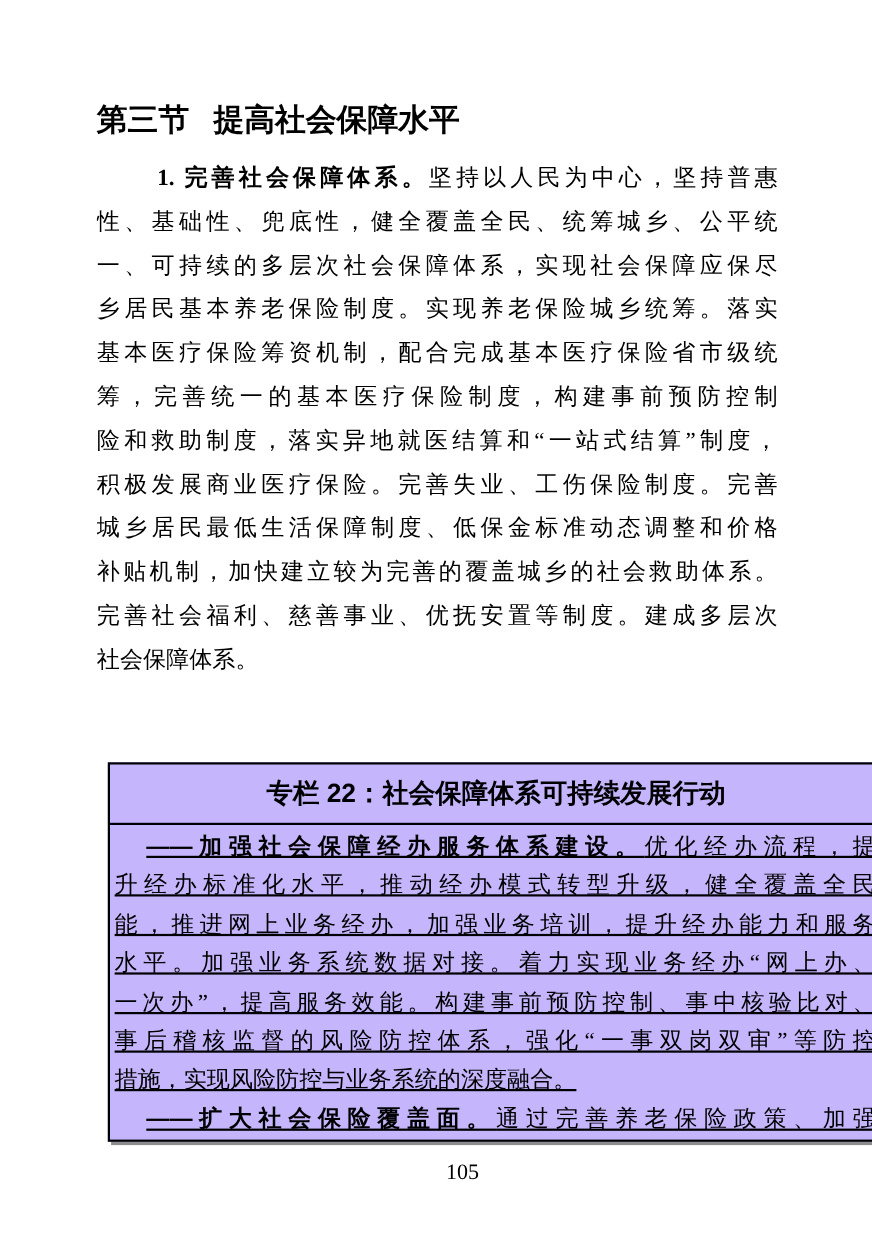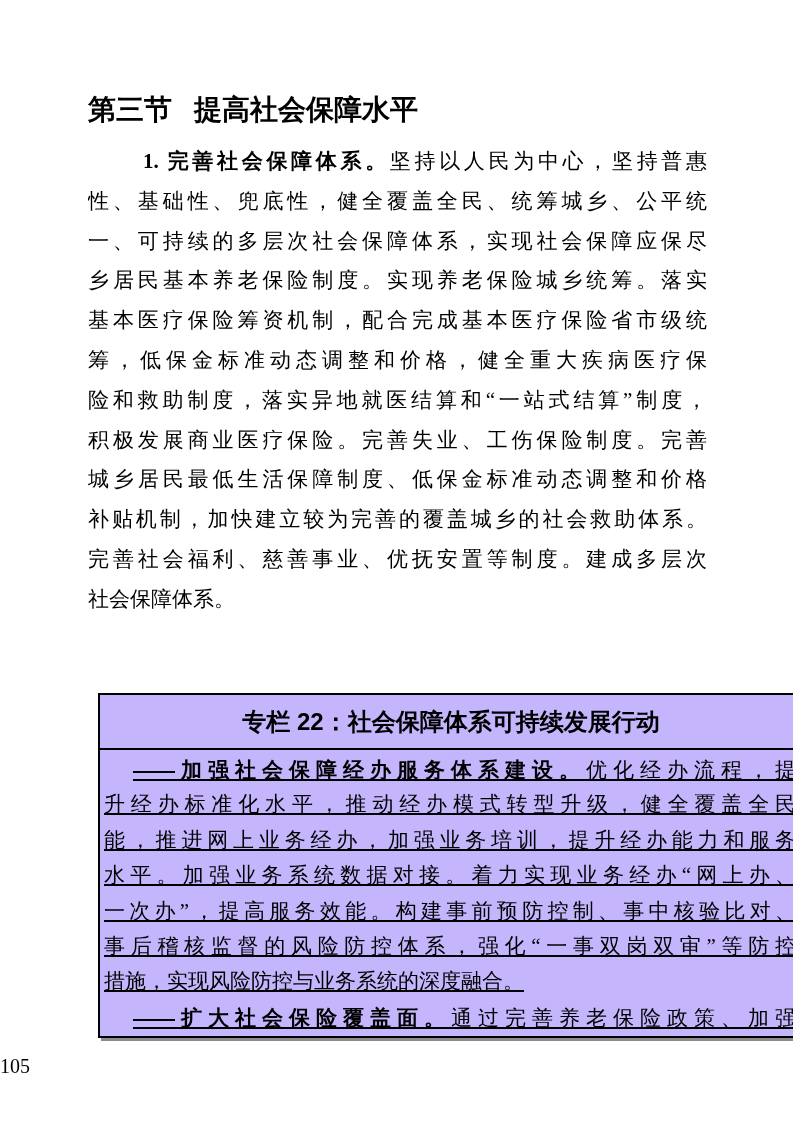--- a/index.html
+++ b/index.html
@@ -88,39 +88,41 @@
     font-family: "Liberation Sans", sans-serif;
   }
 
   
   .pagenum {
     position: absolute;
     left: 0; right: 0;
     top: 1053px;
     height: 26px;
     line-height: 26px;
+    text-align: center;
     font-size: 20px;
+    padding-left: 48px;
   }
 </style>
 </head>
 <body>
 
 <div class="page">
 
   <div class="heading">
     <span class="sec-label">第三节</span><span>提高社会保障水平</span>
   </div>
 
   <div class="para">
     <div class="tline first"><span class="b">1. 完善社会保障体系。</span><span>坚持以人民为中心，坚持普惠</span></div>
     <div class="tline">性、基础性、兜底性，健全覆盖全民、统筹城乡、公平统</div>
     <div class="tline">一、可持续的多层次社会保障体系，实现社会保障应保尽</div>
     <div class="tline">乡居民基本养老保险制度。实现养老保险城乡统筹。落实</div>
     <div class="tline">基本医疗保险筹资机制，配合完成基本医疗保险省市级统</div>
-    <div class="tline">筹，低保金标准动态调整和价格，健全重大疾病医疗保</div>
+    <div class="tline">筹，完善统一的基本医疗保险制度，构建事前预防控制</div>
     <div class="tline">险和救助制度，落实异地就医结算和“一站式结算”制度，</div>
     <div class="tline">积极发展商业医疗保险。完善失业、工伤保险制度。完善</div>
     <div class="tline">城乡居民最低生活保障制度、低保金标准动态调整和价格</div>
     <div class="tline">补贴机制，加快建立较为完善的覆盖城乡的社会救助体系。</div>
     <div class="tline">完善社会福利、慈善事业、优抚安置等制度。建成多层次</div>
     <div class="tline short">社会保障体系。</div>
   </div>
 
   <div class="colbox">
     <div class="colbox-header">专栏 22：社会保障体系可持续发展行动</div>

